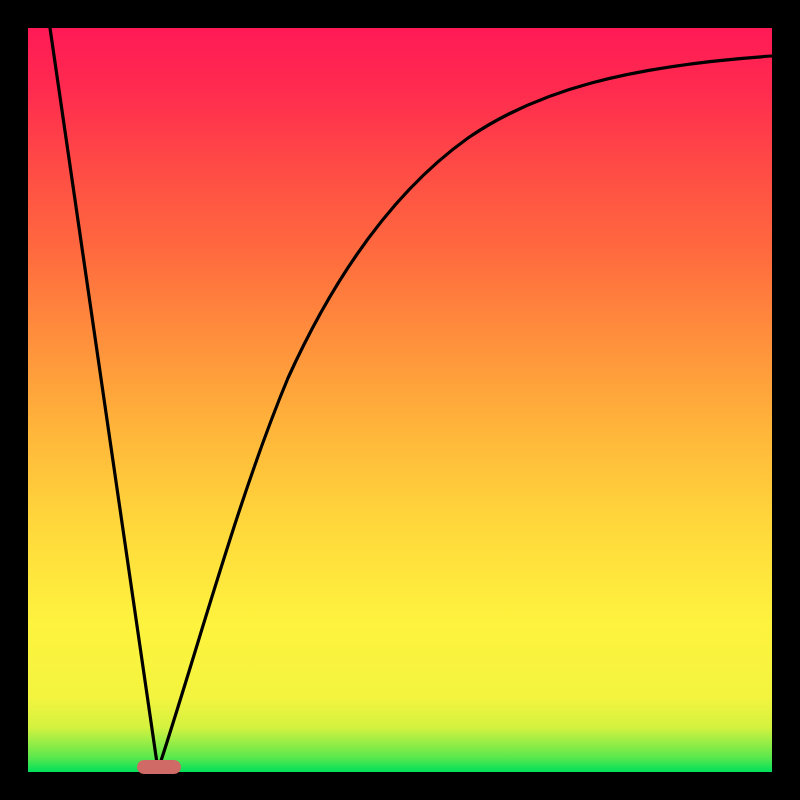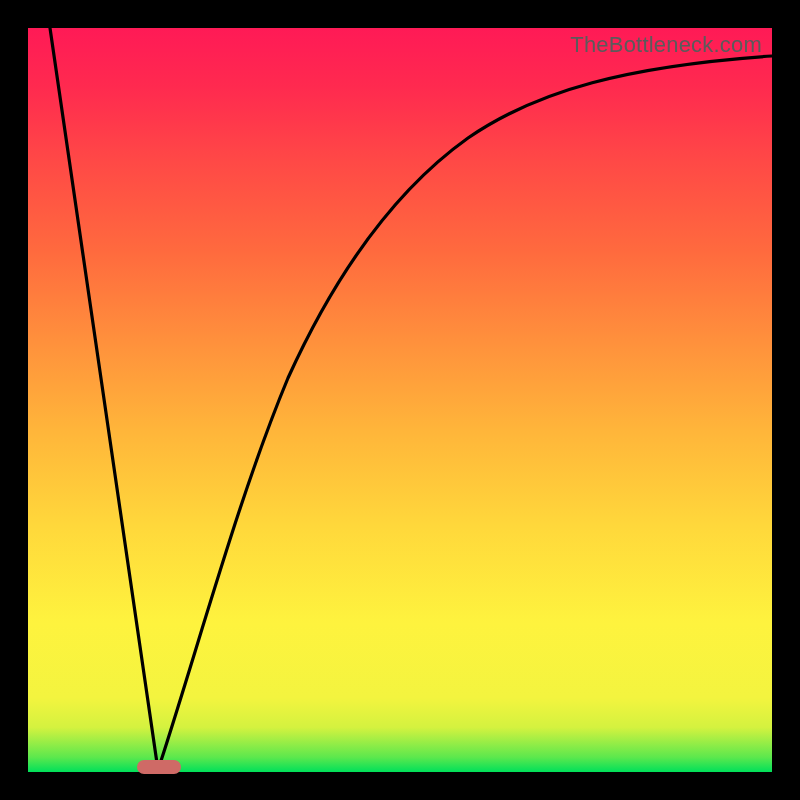--- a/index.html
+++ b/index.html
@@ -67,21 +67,20 @@
     height: 14px;
   }
 </style>
 </head>
 <body>
 
 <div class="frame">
 
   <div class="plot">
 
-    <div class="watermark">TheBottleneck.com</div>
 
     <svg class="curves" viewBox="0 0 744 744" preserveAspectRatio="none">
 
       <path d="M 22 0 L 130 742" stroke="#000" stroke-width="3.2" fill="none" stroke-linecap="round"></path>
 
       <path d="M 130 742
                C 170 620, 210 470, 260 350
                C 310 240, 370 160, 440 110
                C 510 62, 600 38, 744 28" stroke="#000" stroke-width="3.2" fill="none" stroke-linecap="round"></path>
     </svg>

